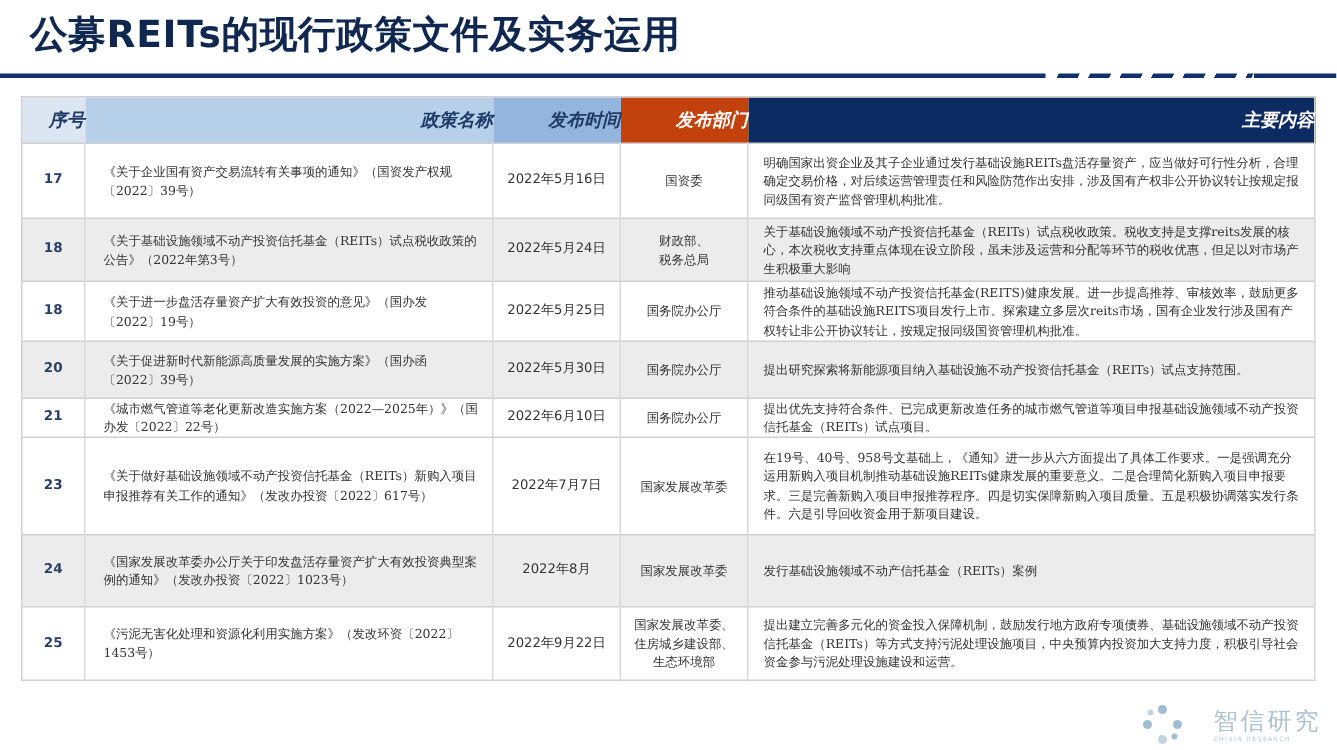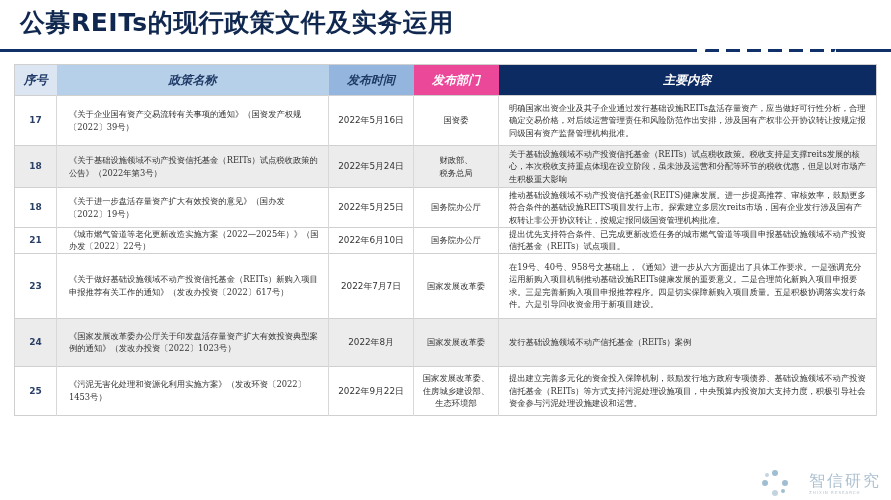--- a/index.html
+++ b/index.html
@@ -19,27 +19,27 @@
     background: repeating-linear-gradient(90deg, #10306a 0 14px, transparent 14px 21px); transform: skewX(-25deg); }
   .rule .solid-r { position: absolute; left: 836px; top: 1px; width: 55px; height: 3px; background: #10306a; }
 
   .table {
     position: absolute; left: 14px; top: 64px; width: 862px;
     border-collapse: collapse; table-layout: fixed;
     border: 1px solid #cfcfcf;
   }
   .table th {
     height: 31px; font-size: 12px; font-weight: bold;
-    text-align: center; vertical-align: middle;
+    text-align: right; vertical-align: middle;
     font-family: "DejaVu Serif", serif; font-style: italic;
   }
   .th-idx  { background: #dbe6f2; color: #1f3a66; }
   .th-name { background: #b7d0ea; color: #1f3a66; }
   .th-date { background: #94b6de; color: #1f3a66; }
-  .th-dept { background: #ec4899; color: #ffffff; }
+  .th-dept { background: #c2410c; color: #ffffff; }
   .th-main { background: #0d2b63; color: #ffffff; }
 
   .table td {
     border-top: 1px solid #d0d0d0;
     border-right: 1px solid #d8d8d8;
     font-size: 8.3px; line-height: 12.4px; color: #333;
     vertical-align: middle;
   }
   .table tr.odd td { background: #ffffff; }
   .table tr.even td { background: #ececec; }
@@ -104,20 +104,27 @@
 税务总局</td>
       <td class="c-main">关于基础设施领域不动产投资信托基金（REITs）试点税收政策。税收支持是支撑reits发展的核心，本次税收支持重点体现在设立阶段，虽未涉及运营和分配等环节的税收优惠，但足以对市场产生积极重大影响</td>
     </tr>
     <tr class="odd" style="height:40px">
       <td class="c-idx">18</td>
       <td class="c-name">《关于进一步盘活存量资产扩大有效投资的意见》（国办发〔2022〕19号）</td>
       <td class="c-date">2022年5月25日</td>
       <td class="c-dept">国务院办公厅</td>
       <td class="c-main">推动基础设施领域不动产投资信托基金(REITS)健康发展。进一步提高推荐、审核效率，鼓励更多符合条件的基础设施REITS项目发行上市。探索建立多层次reits市场，国有企业发行涉及国有产权转让非公开协议转让，按规定报同级国资管理机构批准。</td>
     </tr>
+    <tr class="even" style="height:38px">
+      <td class="c-idx">20</td>
+      <td class="c-name">《关于促进新时代新能源高质量发展的实施方案》（国办函〔2022〕39号）</td>
+      <td class="c-date">2022年5月30日</td>
+      <td class="c-dept">国务院办公厅</td>
+      <td class="c-main">提出研究探索将新能源项目纳入基础设施不动产投资信托基金（REITs）试点支持范围。</td>
+    </tr>
     <tr class="odd" style="height:22px">
       <td class="c-idx">21</td>
       <td class="c-name">《城市燃气管道等老化更新改造实施方案（2022—2025年）》（国办发〔2022〕22号）</td>
       <td class="c-date">2022年6月10日</td>
       <td class="c-dept">国务院办公厅</td>
       <td class="c-main">提出优先支持符合条件、已完成更新改造任务的城市燃气管道等项目申报基础设施领域不动产投资信托基金（REITs）试点项目。</td>
     </tr>
     <tr class="odd" style="height:65px">
       <td class="c-idx">23</td>
       <td class="c-name">《关于做好基础设施领域不动产投资信托基金（REITs）新购入项目申报推荐有关工作的通知》（发改办投资〔2022〕617号）</td>

